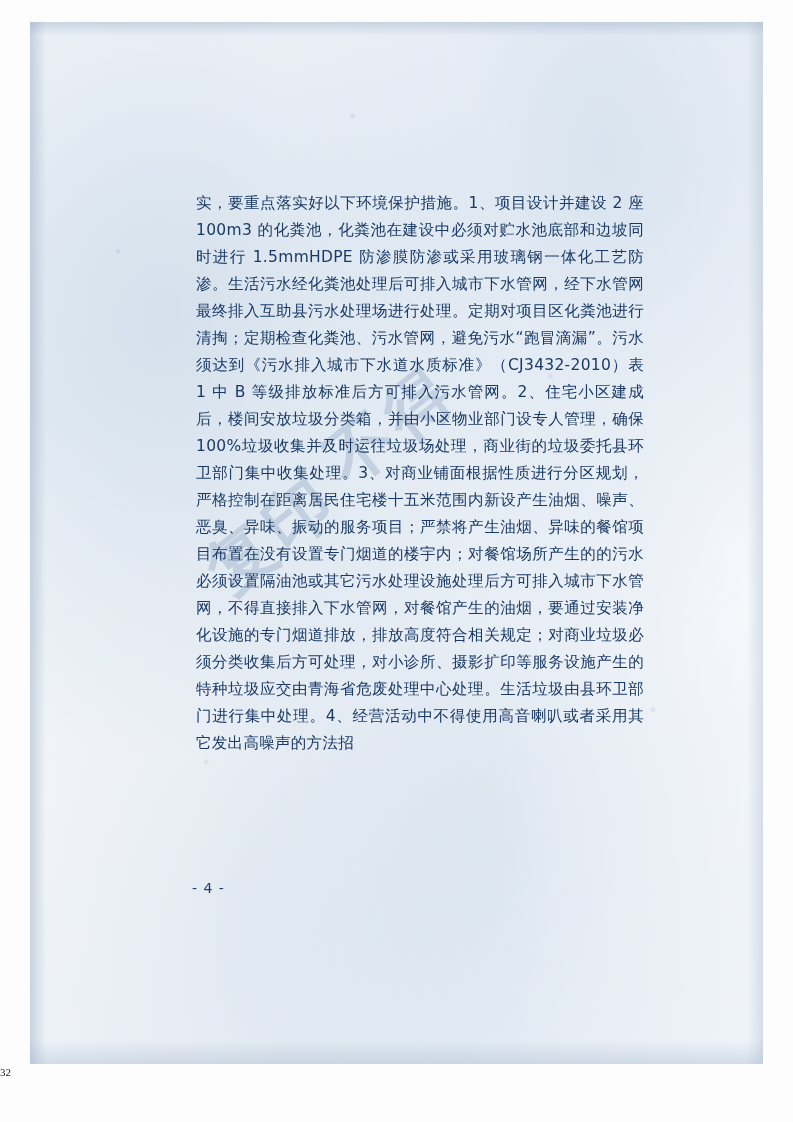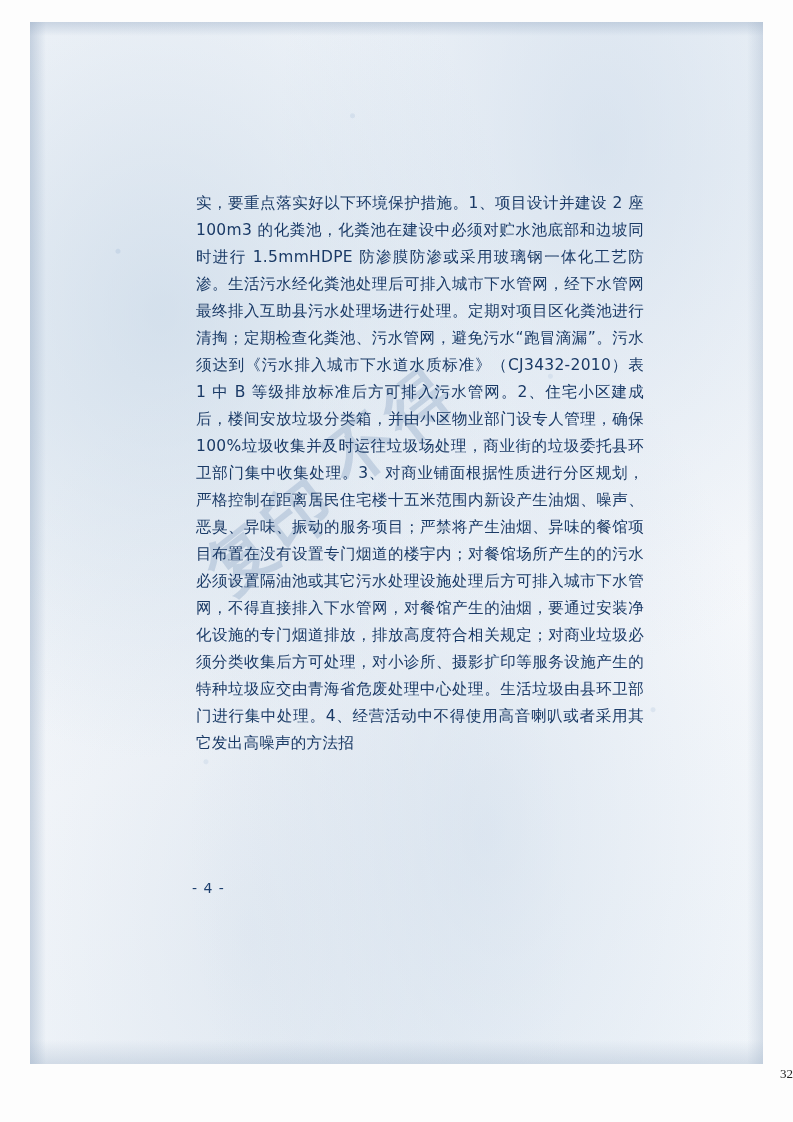--- a/index.html
+++ b/index.html
@@ -121,23 +121,23 @@
     color: #1d3f6e;
     letter-spacing: 1px;
   }
 
   
   .footer-page-num {
     position: absolute;
     left: 0;
     top: 1066px;
     width: 793px;
-    text-align: right;
+    text-align: left;
     font-family: "Liberation Serif", "DejaVu Serif", serif;
-    font-size: 13px;
+    font-size: 11px;
     color: #222;
   }
 
   
   .watermark {
     position: absolute;
     left: 280px;
     top: 370px;
     width: 330px;
     height: 300px;

